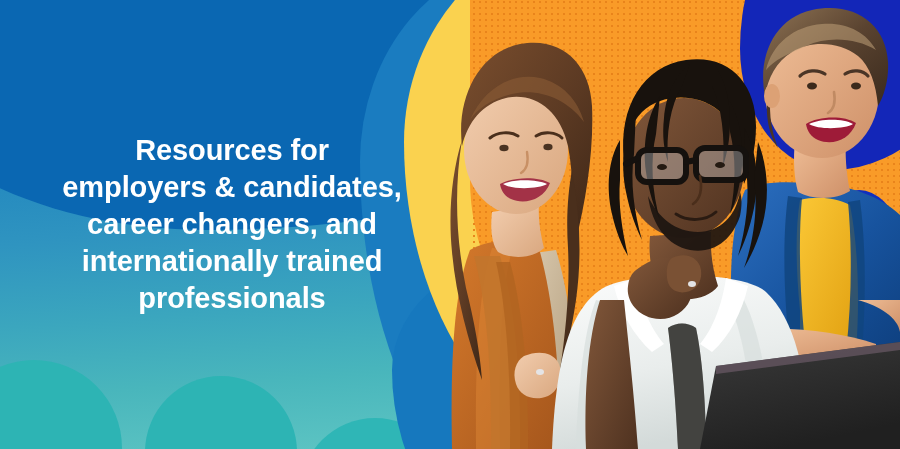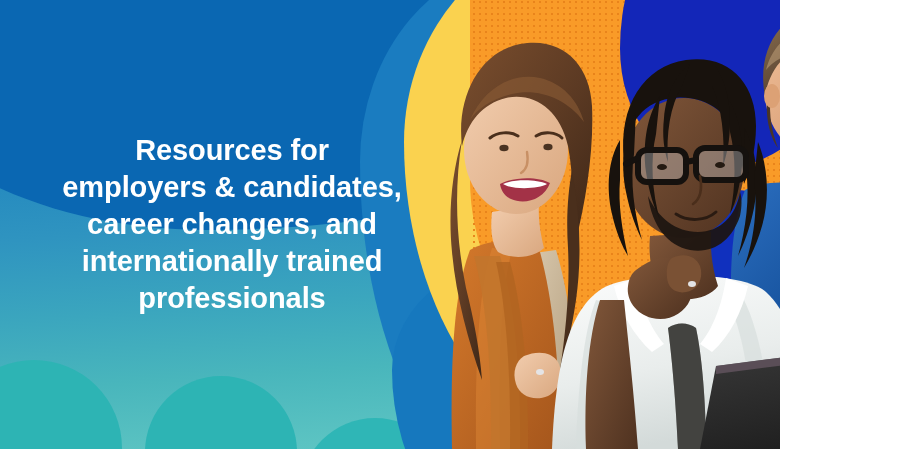--- a/index.html
+++ b/index.html
@@ -6,21 +6,21 @@
     margin: 0;
     padding: 0;
     background: #ffffff;
   }
   body {
     font-family: "Liberation Sans", sans-serif;
   }
 
   .banner {
     position: relative;
-    width: 780px;
+    width: 900px;
     height: 449px;
     overflow: hidden;
     background: #1E7FB8;
   }
 
   
   .bg-gradient {
     position: absolute;
     inset: 0;
     background: linear-gradient(176deg,

